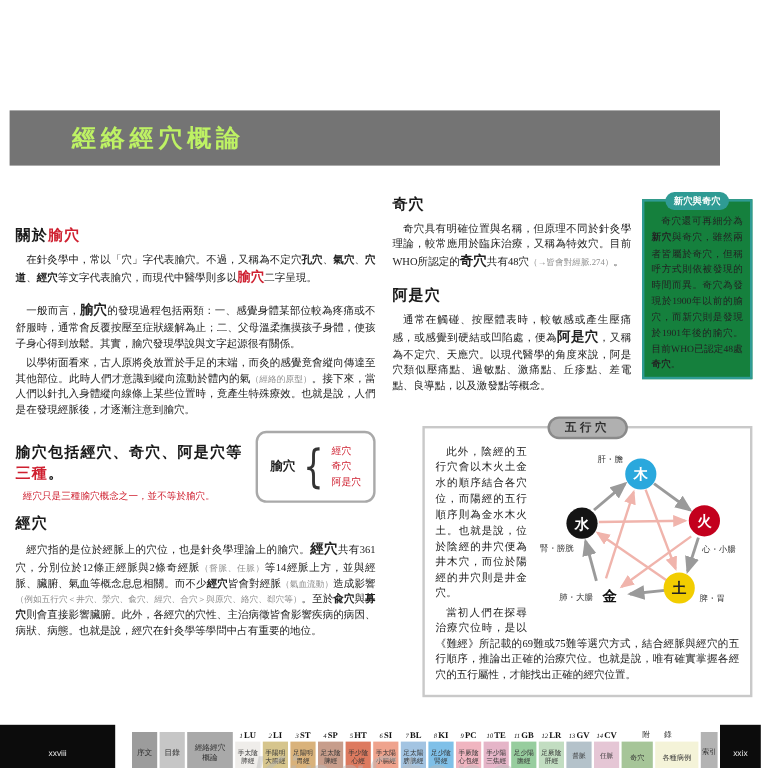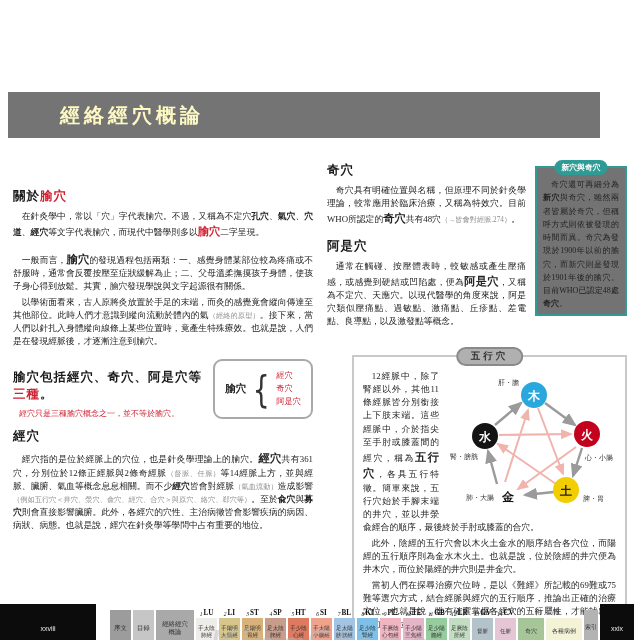--- a/index.html
+++ b/index.html
@@ -3,21 +3,21 @@
 <meta charset="utf-8">
 <style>
   html,body{margin:0;padding:0;}
   body{width:640px;height:640px;position:relative;overflow:hidden;background:#fff;
        font-family:"Liberation Serif","DejaVu Serif",serif;color:#222;}
   .page{width:640px;height:640px;position:relative;}
 
   
   .title-banner{margin:92px 40px 0 8px;height:46px;background:#747474;
     display:flex;align-items:center;padding-left:52px;box-sizing:border-box;}
-  .title-banner h1{margin:0;color:#fef9c3;font-size:20px;letter-spacing:4px;
+  .title-banner h1{margin:0;color:#bef264;font-size:20px;letter-spacing:4px;
     font-family:"Liberation Sans","DejaVu Sans",sans-serif;font-weight:bold;}
 
   
   .columns{display:flex;gap:14px;padding:0 13px;margin-top:18px;}
   .col-left{width:300px;padding-top:32px;box-sizing:border-box;}
   .col-right{width:300px;padding-top:6px;box-sizing:border-box;}
 
   h2{margin:0 0 5px 0;font-size:12.5px;letter-spacing:1px;color:#1a1a1a;
      font-family:"Liberation Sans","DejaVu Sans",sans-serif;font-weight:bold;}
   p{margin:0 0 3px 0;font-size:8.8px;line-height:1.48;text-align:justify;text-indent:1em;}
@@ -40,21 +40,21 @@
     background:#fff;flex:none;}
   .bb-label{font-weight:bold;font-size:10.5px;font-family:"Liberation Sans",sans-serif;}
   .bb-brace{font-size:38px;line-height:0.8;color:#333;font-family:"DejaVu Sans",sans-serif;
     transform:scaleX(.7);}
   .bb-items{display:flex;flex-direction:column;color:#cf2030;font-size:8.2px;line-height:1.55;
     font-family:"Liberation Sans",sans-serif;}
 
   
   .right-top{display:flex;gap:9px;}
   .right-text{flex:1;}
-  .sidebox{width:92px;flex:none;border:2px solid #2f9b94;background:#737373;position:relative;
+  .sidebox{width:92px;flex:none;border:2px solid #2f9b94;background:#15803d;position:relative;
     padding:10px 6px 7px 6px;box-sizing:border-box;margin-top:4px;height:150px;}
   .sidebox-header{position:absolute;top:-8px;left:50%;transform:translateX(-50%);
     background:#2f9b94;color:#fff;font-size:7.8px;font-weight:bold;padding:2px 7px;
     border-radius:9px;white-space:nowrap;font-family:"Liberation Sans",sans-serif;}
   .sidebox p{font-size:8px;line-height:1.66;}
 
   
   .wuxing-box{border:2px solid #c9c9c9;position:relative;margin-top:16px;
     padding:13px 9px 7px 9px;box-sizing:border-box;background:#fff;margin-left:25px;}
   .wuxing-header{position:absolute;top:-10px;left:50%;transform:translateX(-50%);
@@ -207,21 +207,20 @@
             <text class="wx-label" x="139" y="131" text-anchor="start">脾・胃</text>
 
             <text class="wx-char" x="64" y="131" text-anchor="middle" fill="#111" font-size="17">金</text>
             <text class="wx-label" x="50" y="130" text-anchor="end">肺・大腸</text>
 
             <circle cx="41" cy="66" r="13" fill="#141414"></circle>
             <text class="wx-char" x="41" y="70.5" text-anchor="middle" fill="#fff">水</text>
             <text class="wx-label" x="6" y="89" text-anchor="start">腎・膀胱</text>
           </svg>
 
-          <p><span>12經脈中，除了腎經以外，其他11條經脈皆分別銜接上下肢末端。這些經脈中，介於指尖至手肘或膝蓋間的經穴，稱為</span><span class="big">五行穴</span><span>，各具五行特徵。簡單來說，五行穴始於手腳末端的井穴，並以井滎兪經合的順序，最後終於手肘或膝蓋的合穴。</span></p>
           <p><span>此外，陰經的五行穴會以木火土金水的順序結合各穴位，而陽經的五行順序則為金水木火土。也就是說，位於陰經的井穴便為井木穴，而位於陽經的井穴則是井金穴。</span></p>
           <p><span>當初人們在探尋治療穴位時，是以《難經》所記載的69難或75難等選穴方式，結合經脈與經穴的五行順序，推論出正確的治療穴位。也就是說，唯有確實掌握各經穴的五行屬性，才能找出正確的經穴位置。</span></p>
           <div style="clear:both"></div>
         </div>
       </div>
     </div>
   </div>
 
   <div class="tabbar" id="tabbar">
       <div class="tab black">xxviii</div>

